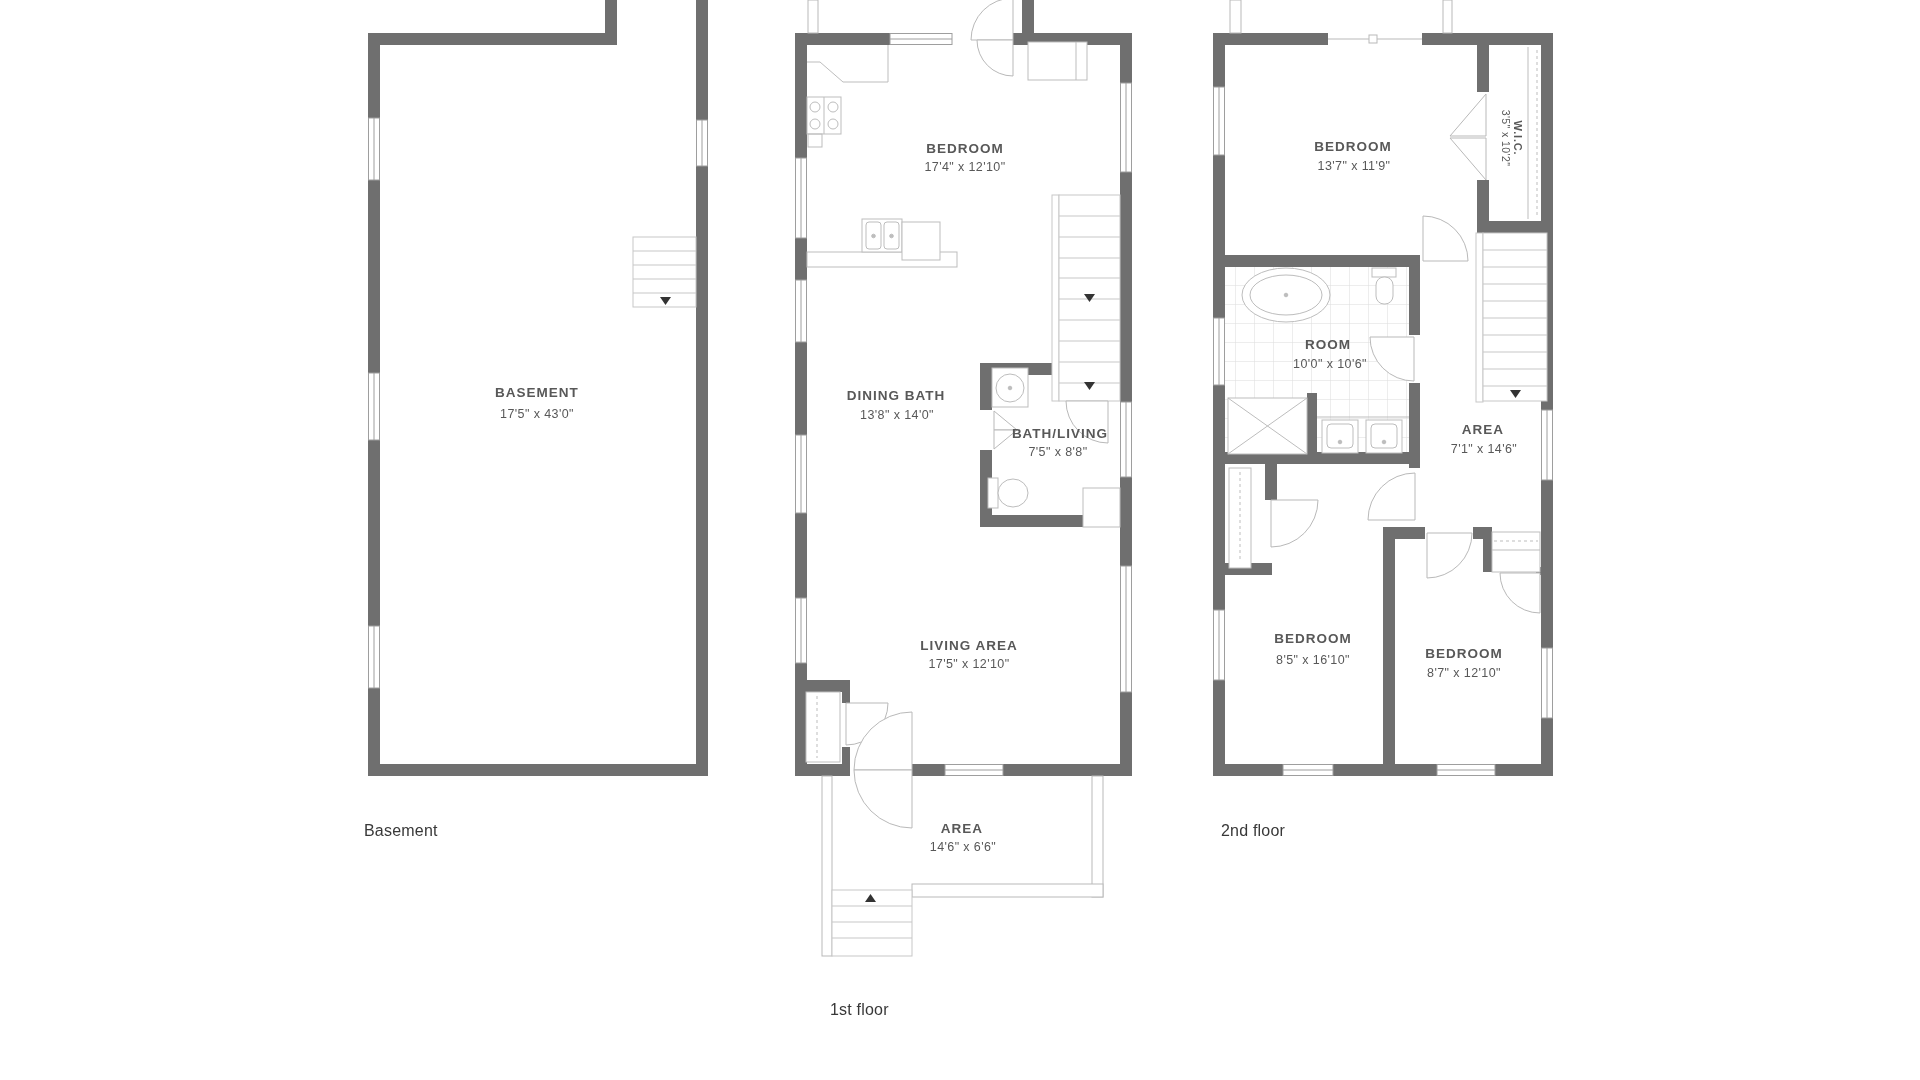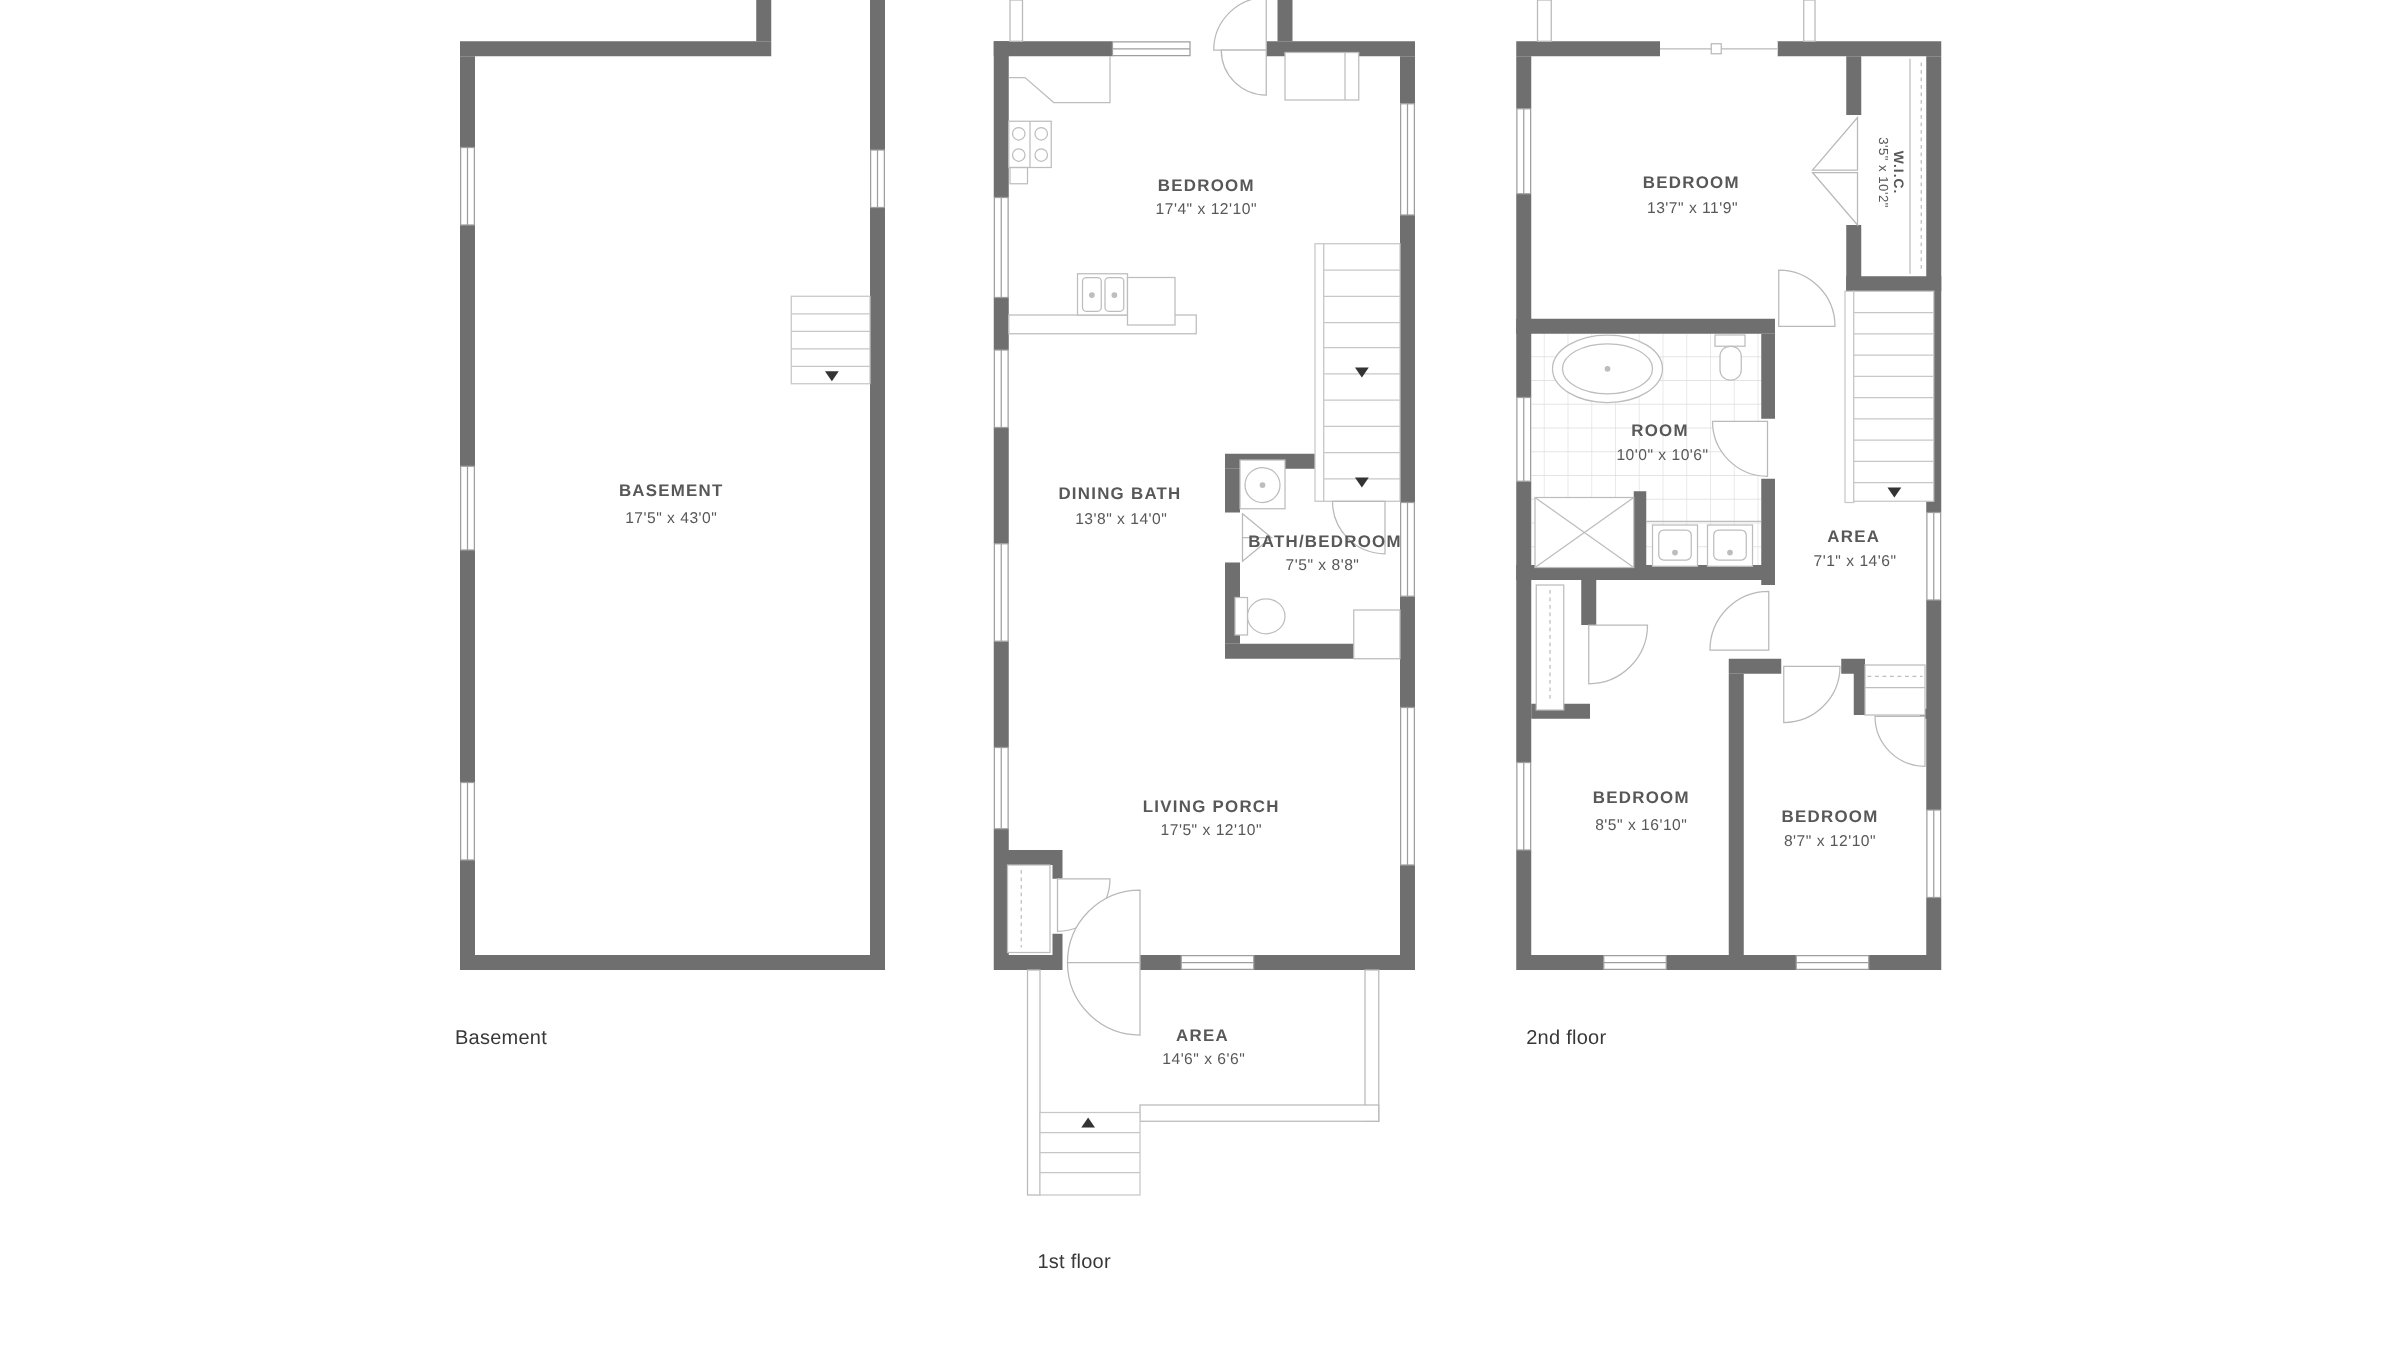--- a/index.html
+++ b/index.html
@@ -325,24 +325,24 @@
 
   <div class="lbl room-name" style="left:537px;top:392px">BASEMENT</div>
   <div class="lbl room-dims" style="left:537px;top:414px">17'5" x 43'0"</div>
 
   <div class="lbl room-name" style="left:965px;top:148px">BEDROOM</div>
   <div class="lbl room-dims" style="left:965px;top:167px">17'4" x 12'10"</div>
 
   <div class="lbl room-name" style="left:896px;top:395px">DINING BATH</div>
   <div class="lbl room-dims" style="left:897px;top:415px">13'8" x 14'0"</div>
 
-  <div class="lbl room-name" style="left:1060px;top:433px">BATH/BEDROOM</div>
+  <div class="lbl room-name" style="left:1060px;top:433px">BATH/LIVING</div>
   <div class="lbl room-dims" style="left:1058px;top:452px">7'5" x 8'8"</div>
 
-  <div class="lbl room-name" style="left:969px;top:645px">LIVING PORCH</div>
+  <div class="lbl room-name" style="left:969px;top:645px">LIVING AREA</div>
   <div class="lbl room-dims" style="left:969px;top:664px">17'5" x 12'10"</div>
 
   <div class="lbl room-name" style="left:962px;top:828px">AREA</div>
   <div class="lbl room-dims" style="left:963px;top:847px">14'6" x 6'6"</div>
 
   <div class="lbl room-name" style="left:1353px;top:146px">BEDROOM</div>
   <div class="lbl room-dims" style="left:1354px;top:166px">13'7" x 11'9"</div>
 
   <div class="wic-label">
     <div class="room-name">W.I.C.</div>

